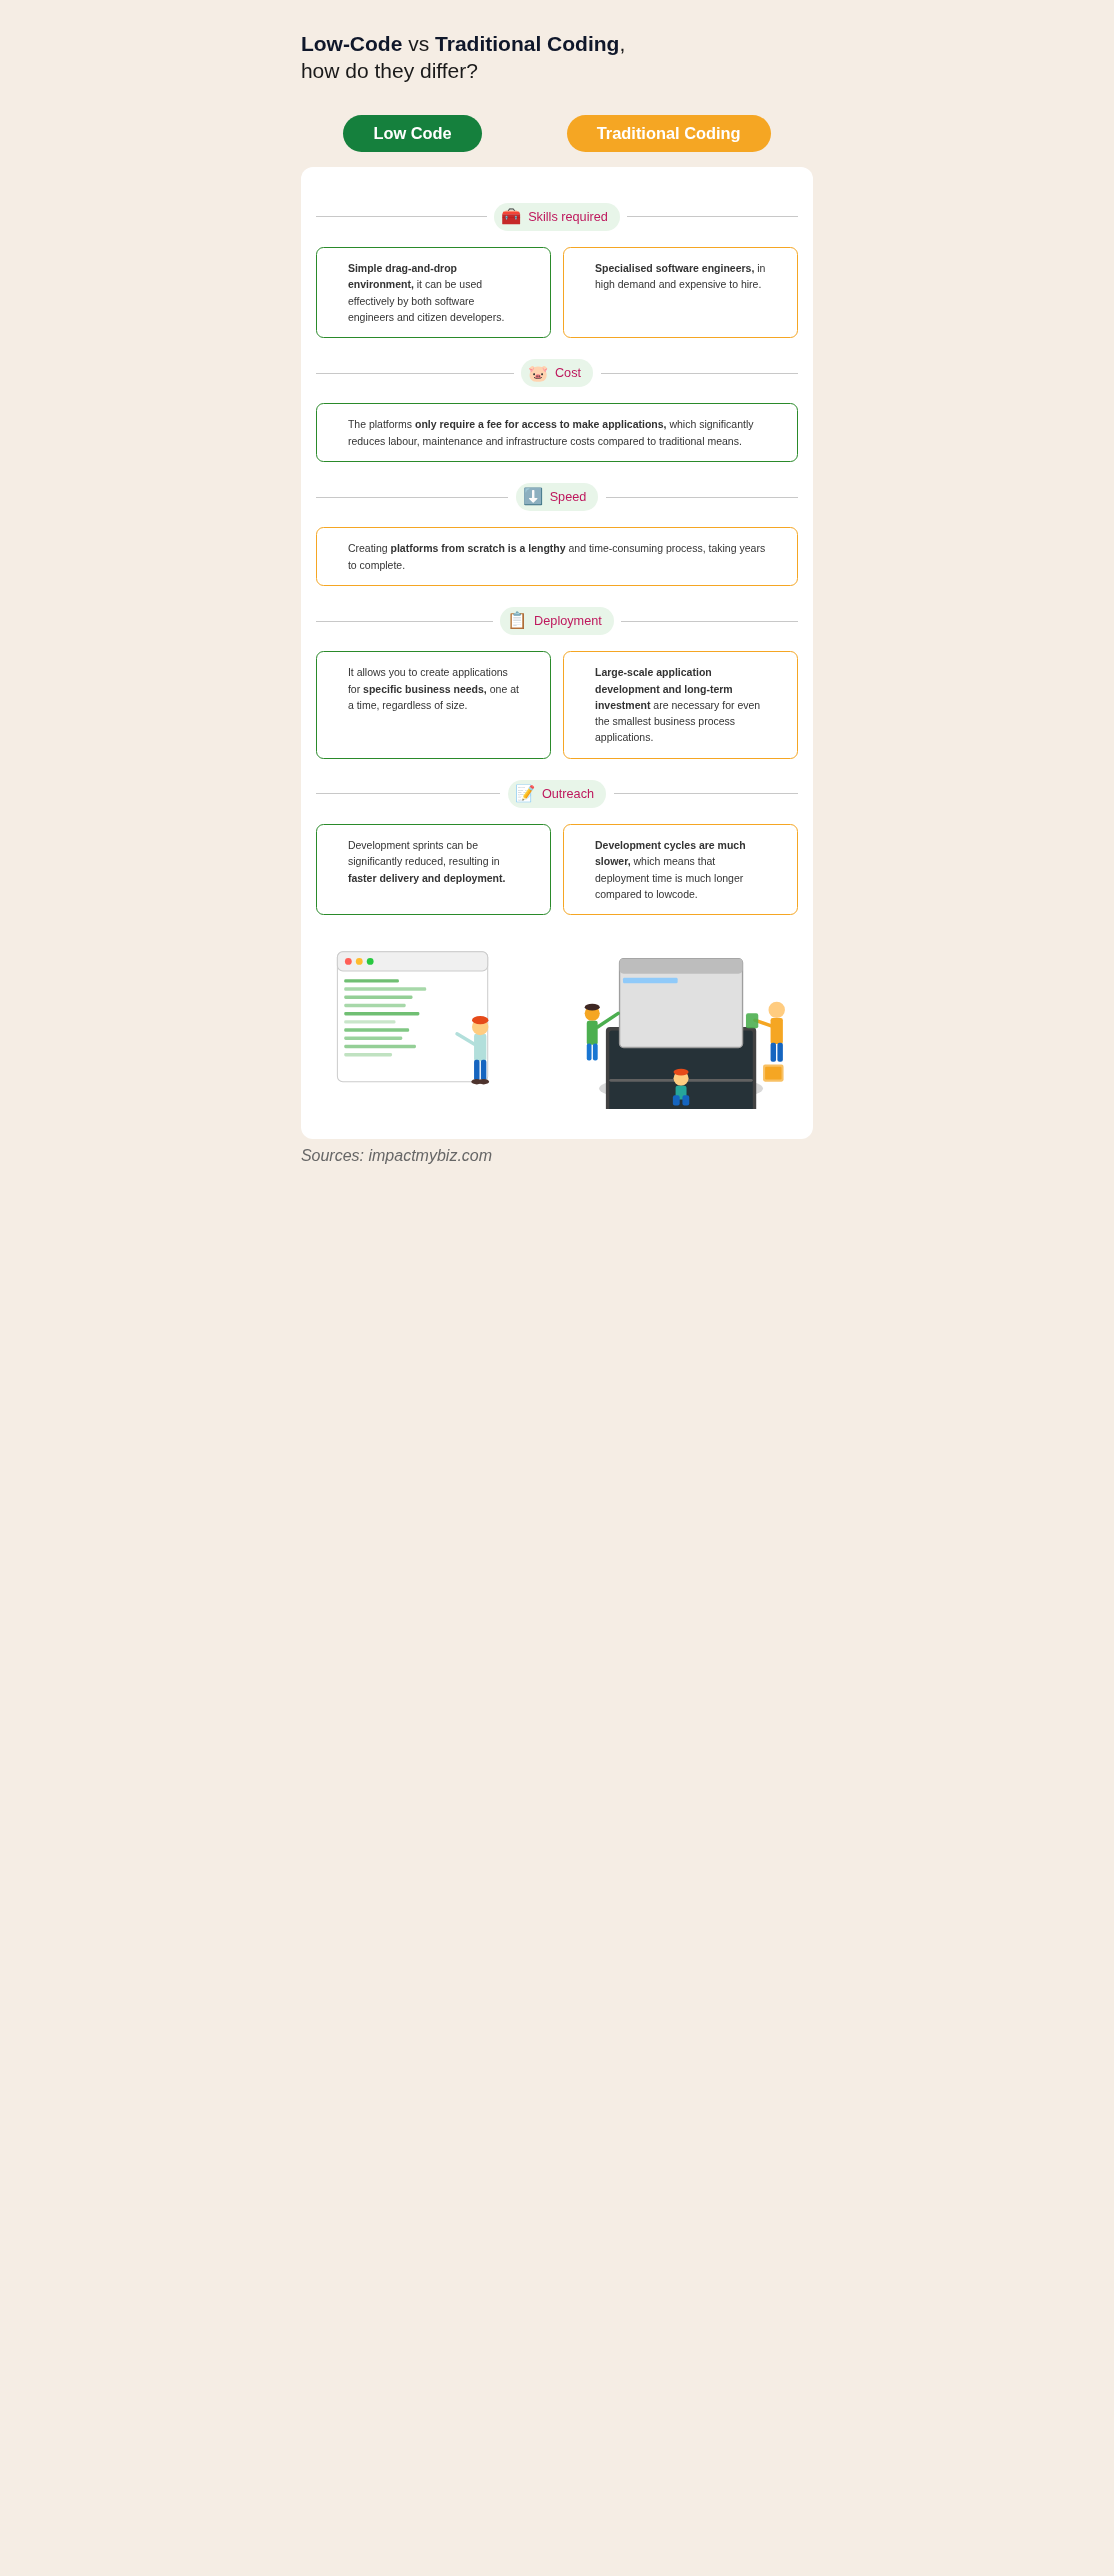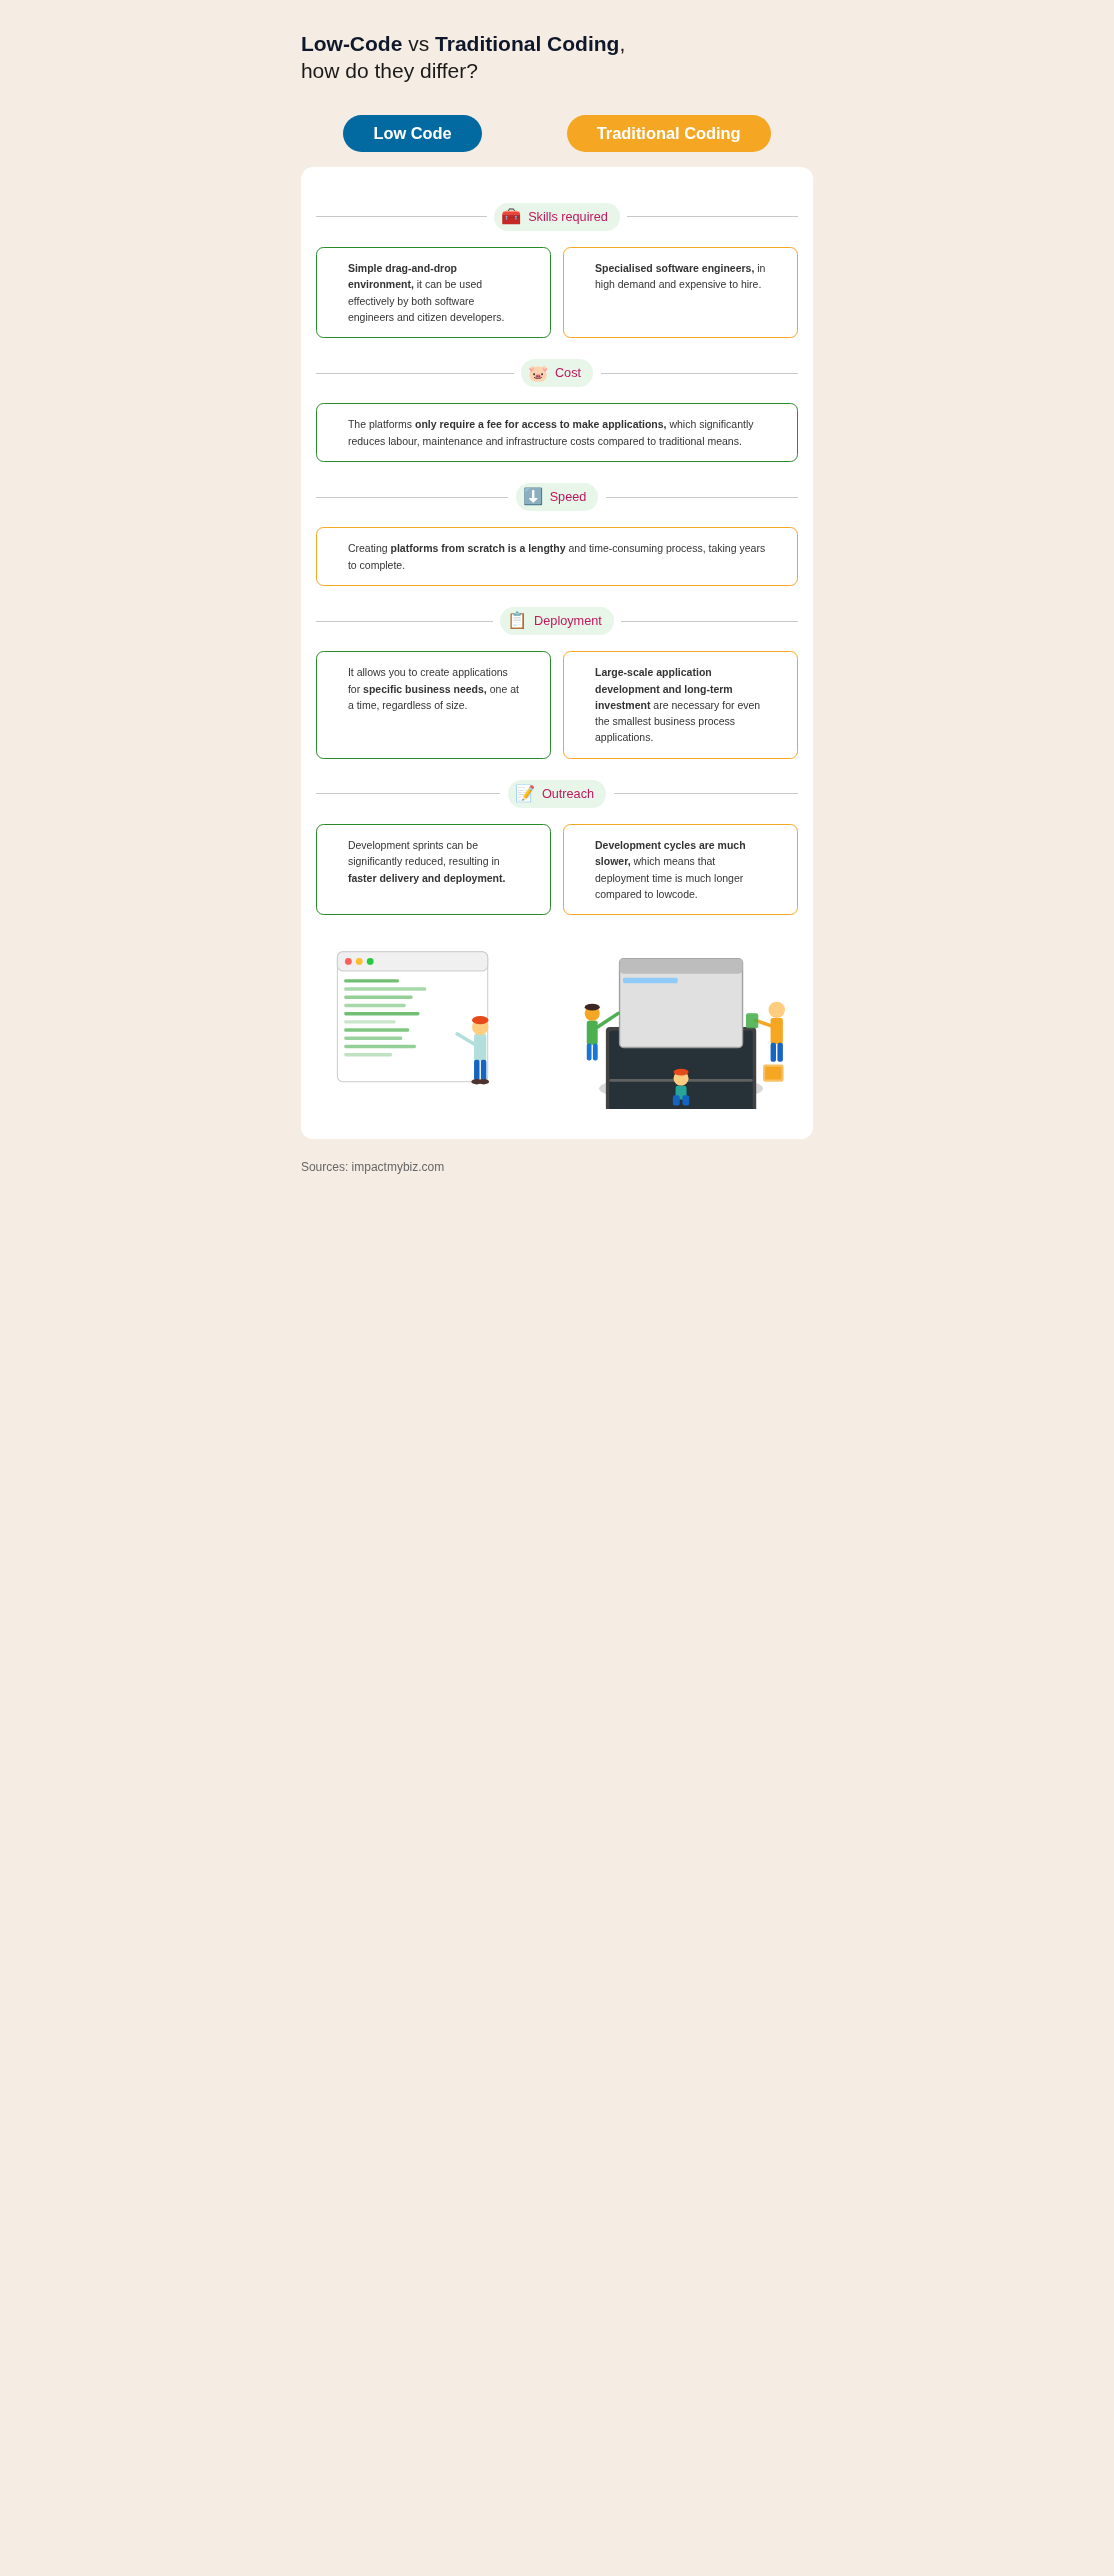--- a/index.html
+++ b/index.html
@@ -28,21 +28,21 @@
       justify-content: space-around;
       margin-bottom: 15px;
     }
     .col-badge {
       padding: 9px 30px;
       border-radius: 22.4px;
       font-size: 16.4px;
       font-weight: 700;
       color: white;
     }
-    .col-badge.green { background-color: #0369a1; }
+    .col-badge.green { background-color: #15803d; }
     .col-badge.orange { background-color: #f5a623; }
 
     .main-card {
       background: white;
       border-radius: 12px;
       padding: 15px 15px 22.4px 15px;
     }
 
     .section-divider {
       display: flex;
@@ -90,23 +90,24 @@
       border: 1.5px solid #2a8a2a;
     }
     .compare-box.orange-border {
       border: 1.5px solid #f5a623;
     }
     .compare-box b {
       font-weight: 700;
     }
 
     .source-text {
-      margin-top: 21px;
-      font-size: 12px;
+      margin-top: 8px;
+      font-size: 16px;
       color: #666;
+      font-style: italic;
     }
 
     
     .illustrations {
       display: flex;
       gap: 12px;
       margin-top: 22.4px;
     }
     .illustration-box {
       flex: 1;

